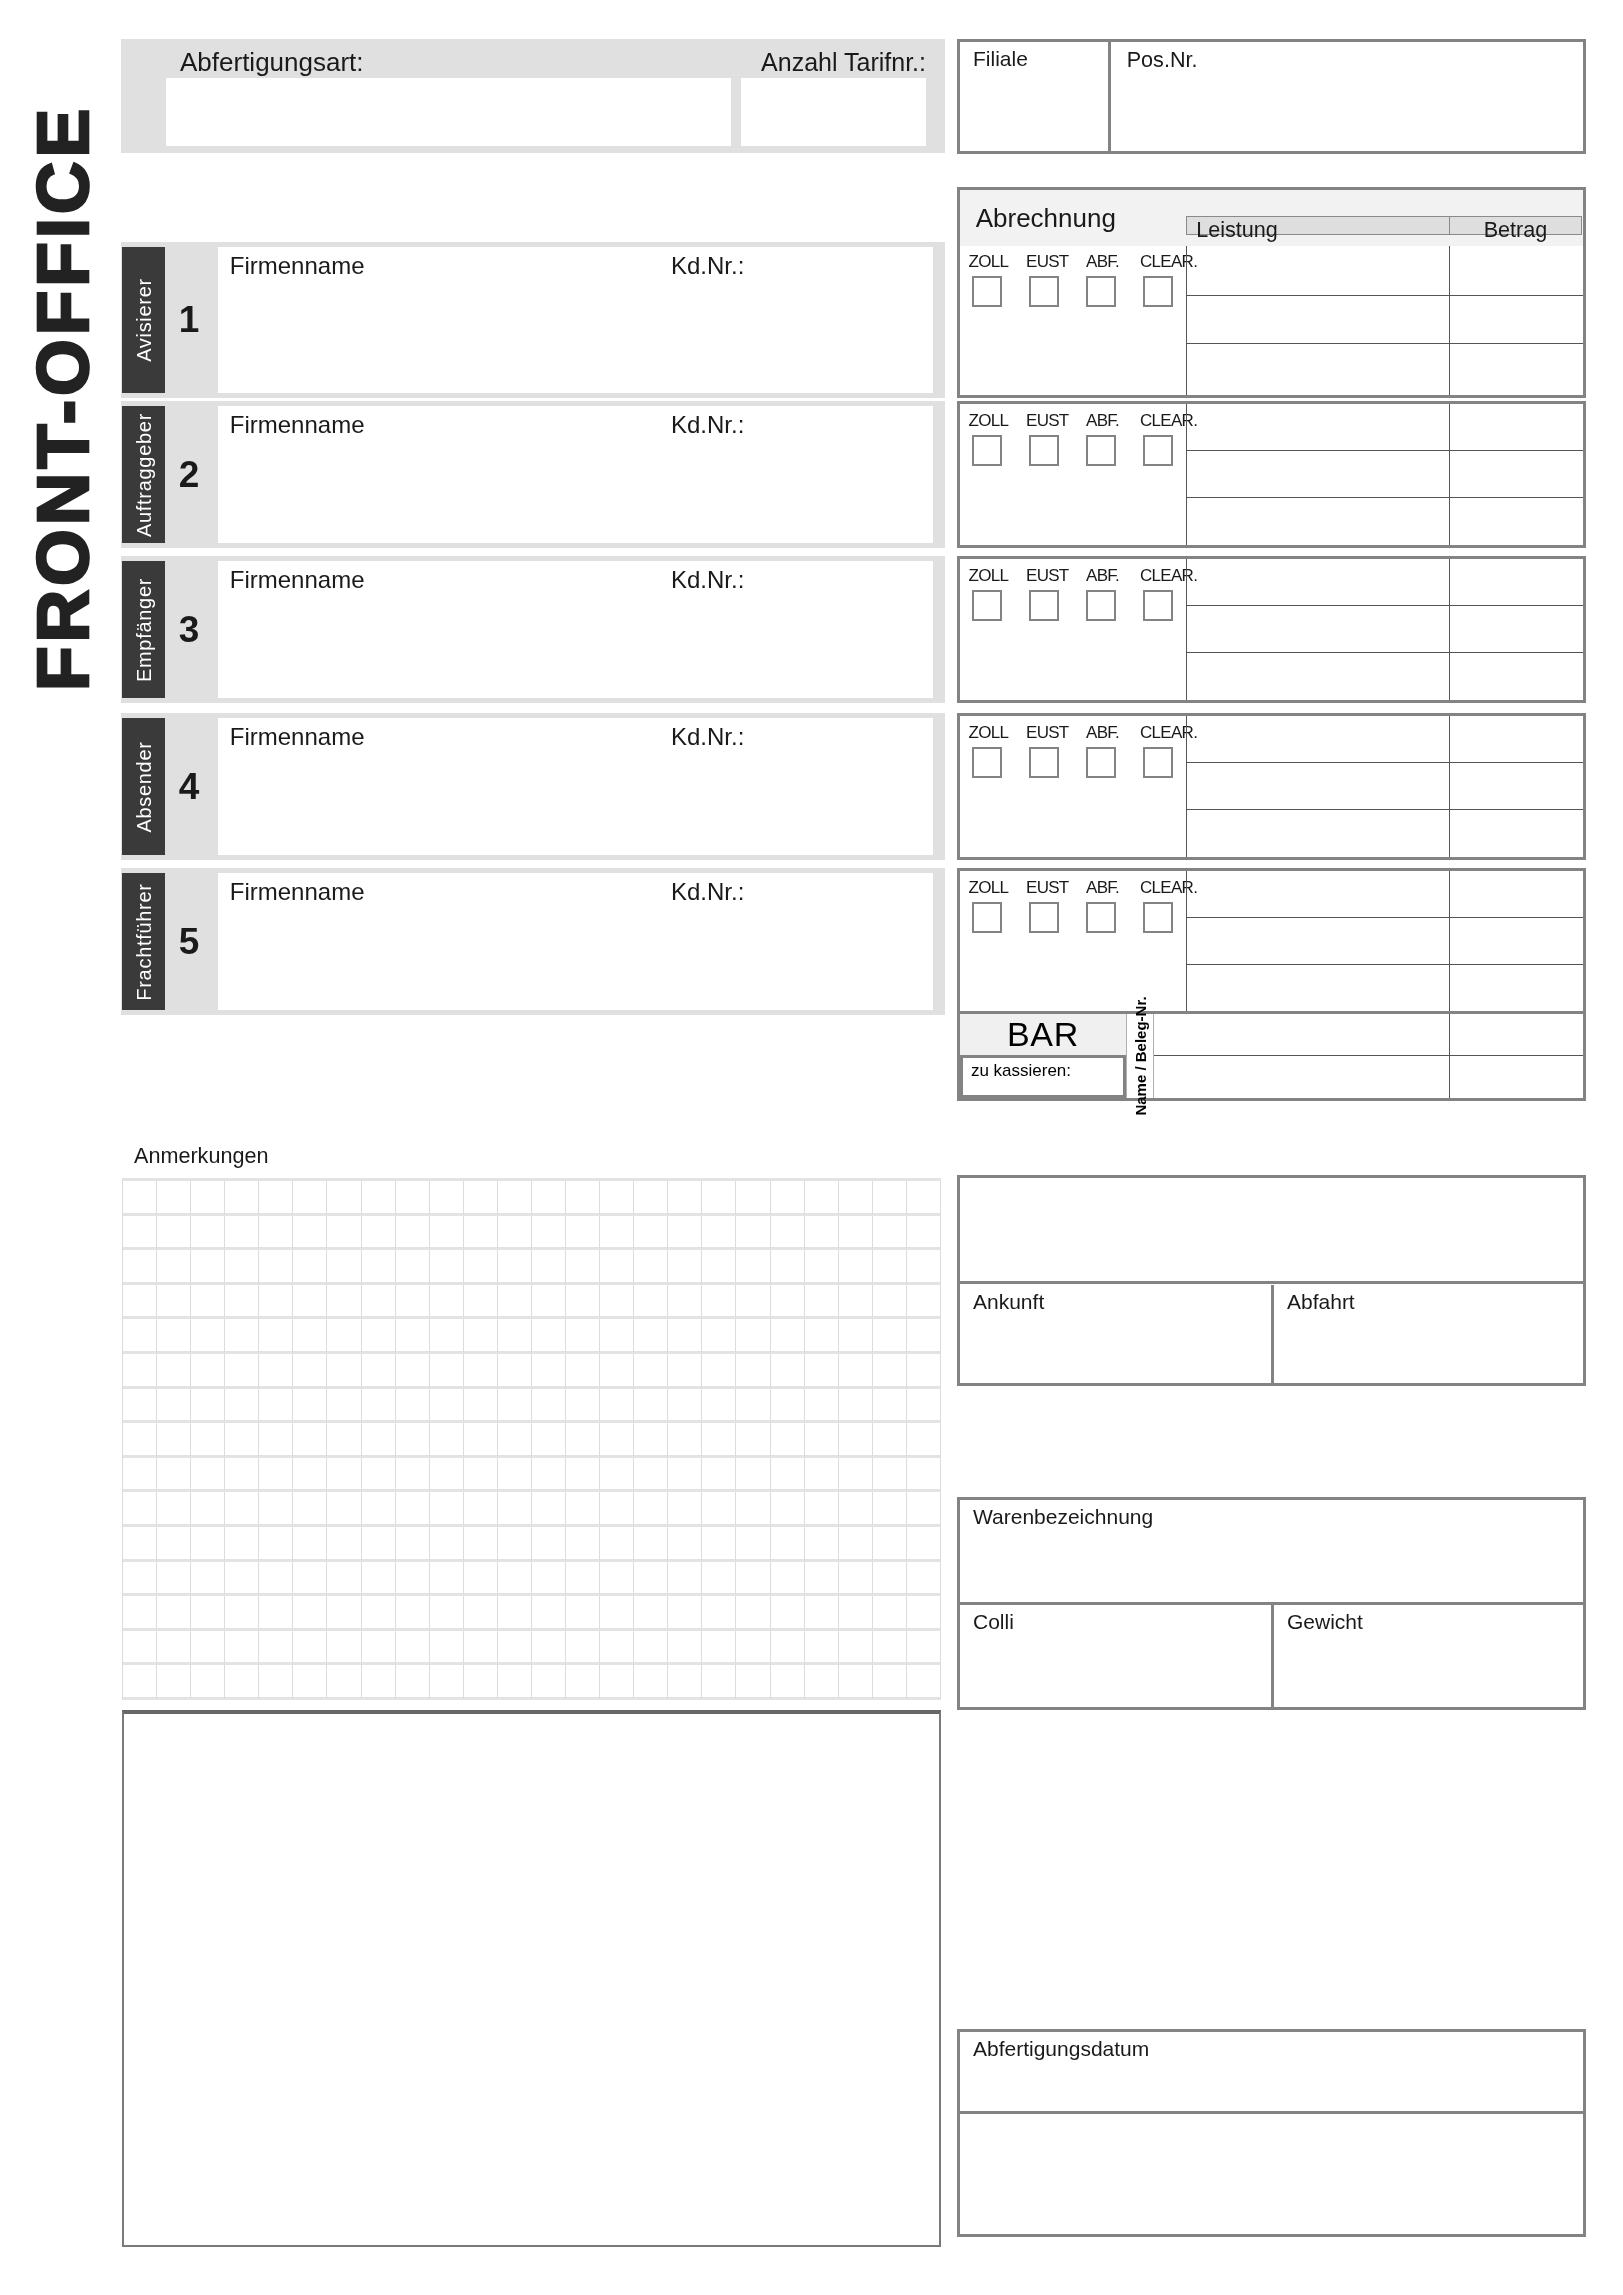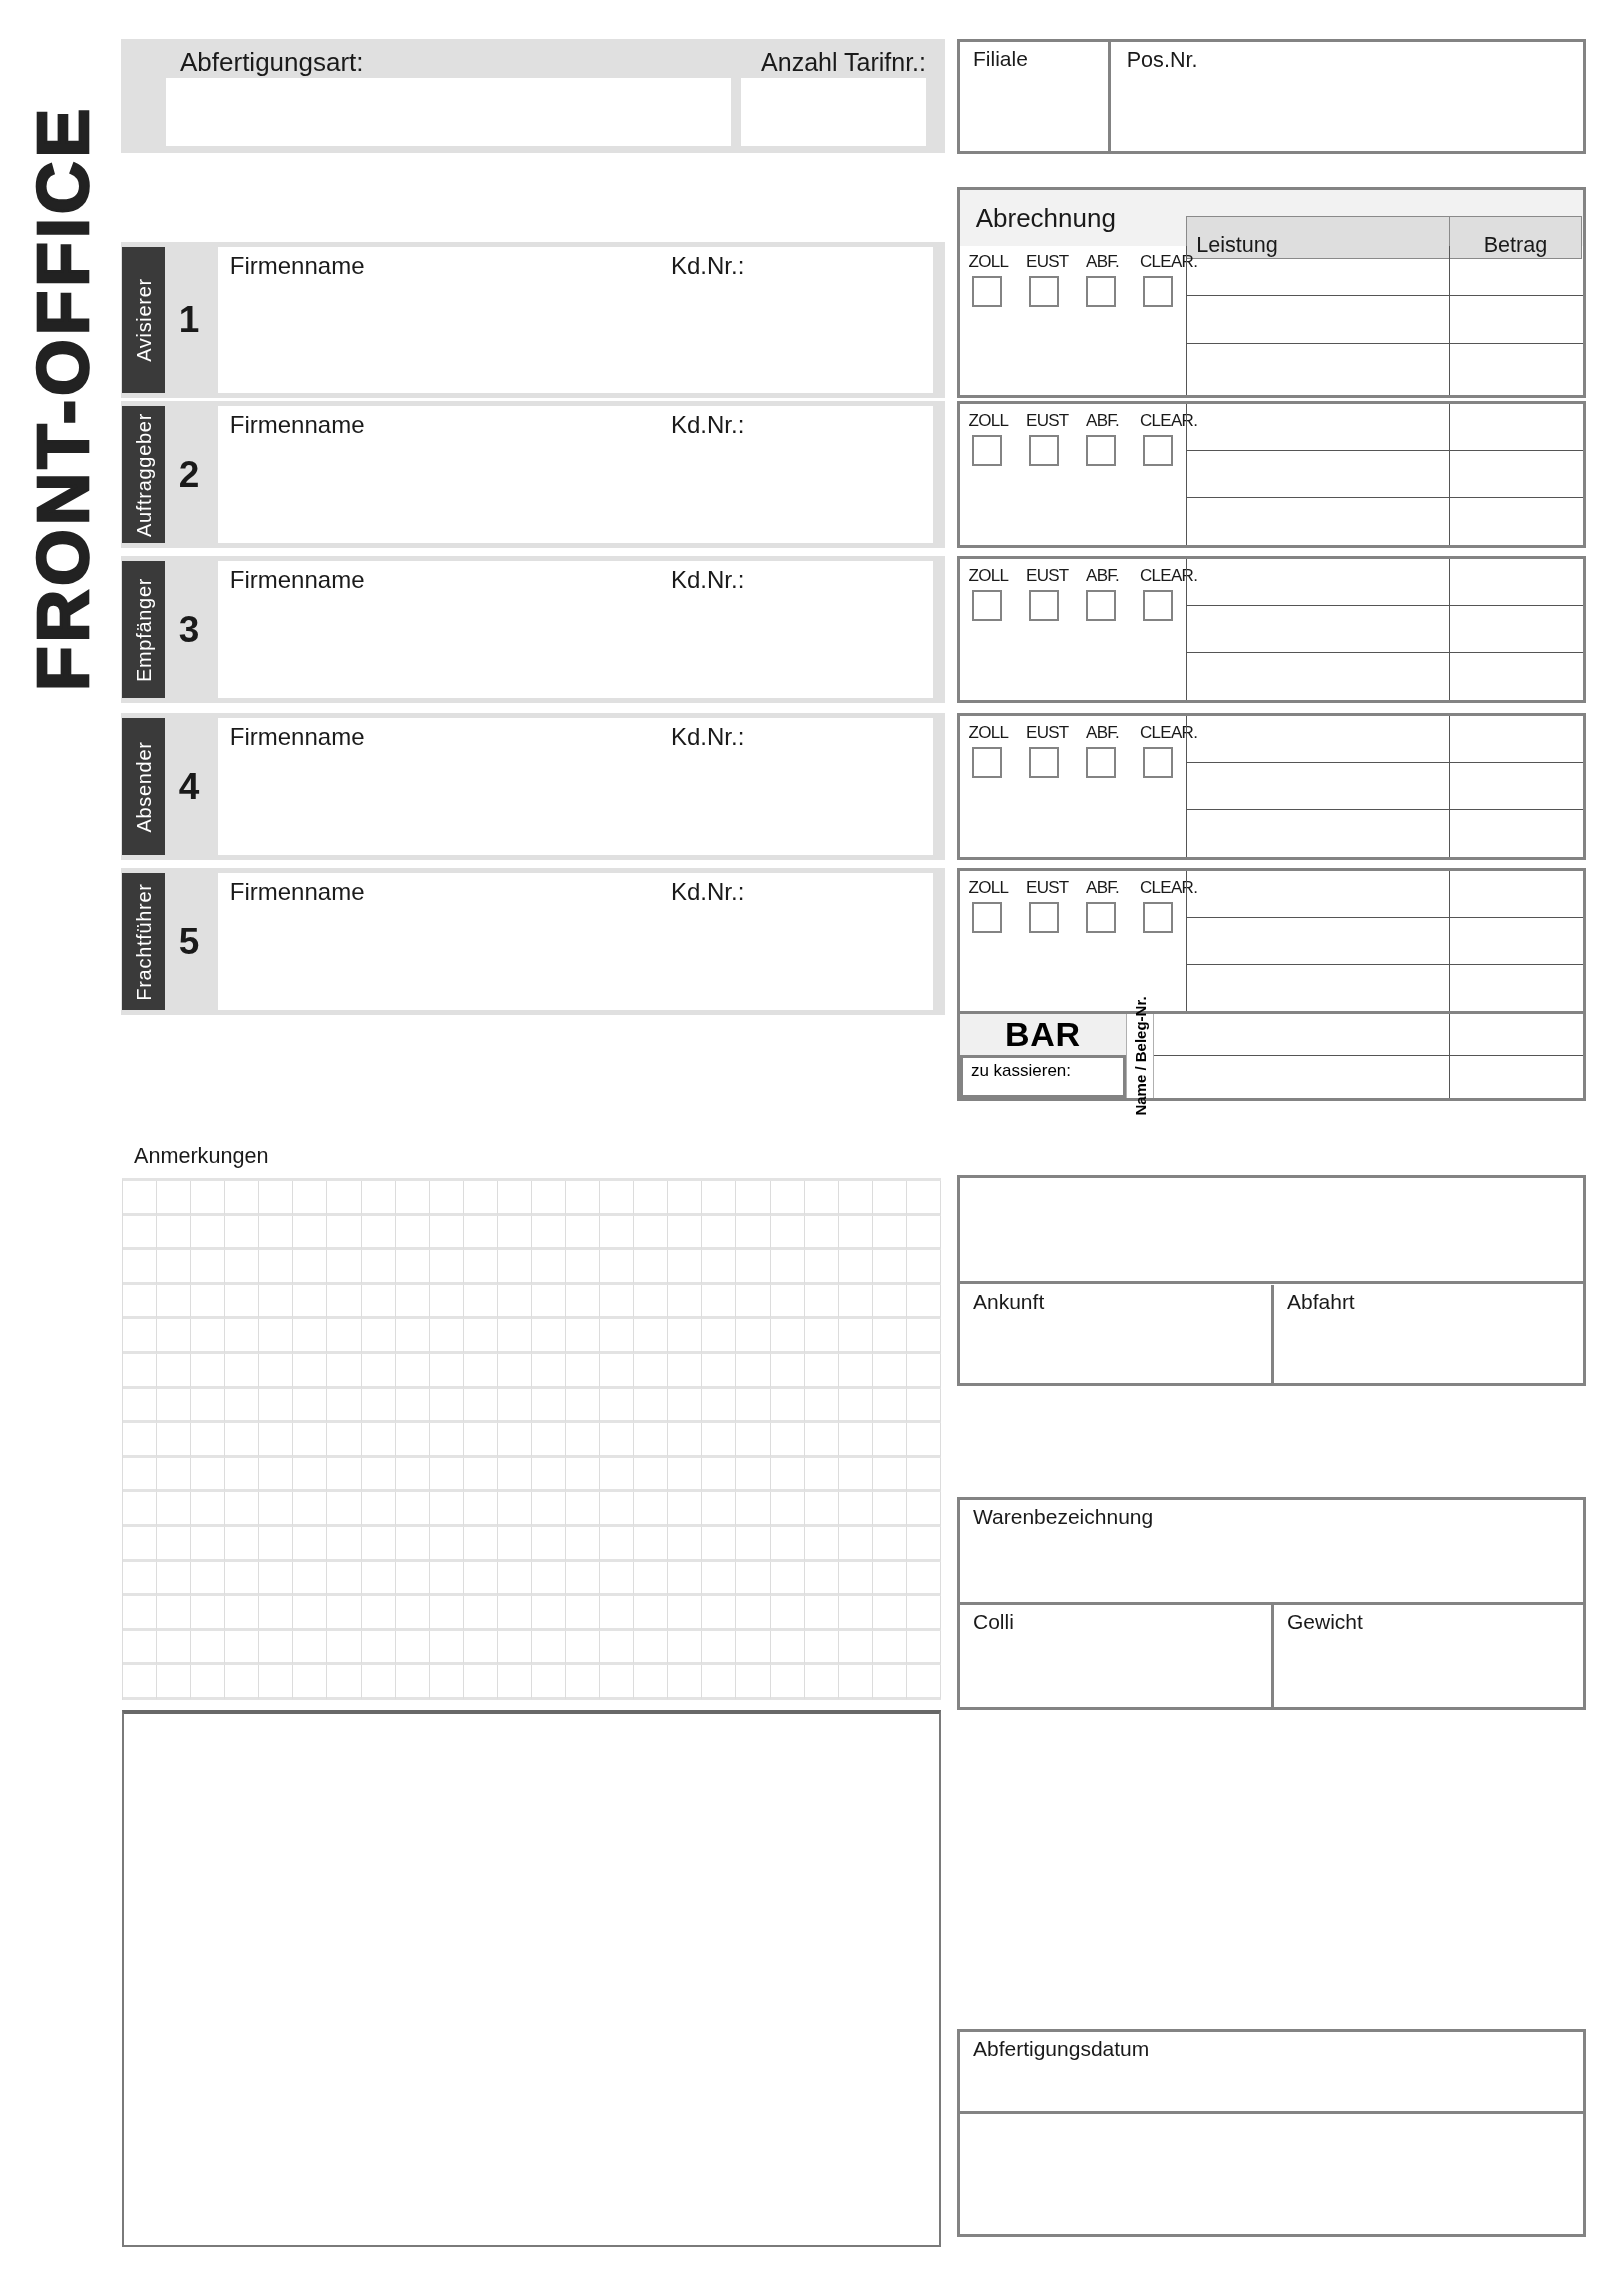--- a/index.html
+++ b/index.html
@@ -30,25 +30,25 @@
   
   .rblock{position:absolute;left:957px;width:629px;border:3.3px solid var(--border-gray);background:#fff}
   .vline{position:absolute;width:1.3px;background:var(--line-dark)}
   .hline{position:absolute;left:226px;width:397px;height:1.3px;background:var(--line-dark)}
   .cblabel{position:absolute;font-size:17px;letter-spacing:-0.7px;color:#1a1a1a;top:6.5px}
   .cbox{position:absolute;width:30px;height:31px;border:2.6px solid var(--border-gray);background:#fff;top:31px}
   .with-header .cblabel{top:62px}
   .with-header .cbox{top:86px}
   .abr-header{position:absolute;left:0;top:0;right:0;height:56px;background:var(--header-light)}
   .abr-title{position:absolute;left:15.7px;top:13px;font-size:26px;color:#1a1a1a}
-  .hdrcell{position:absolute;top:25.5px;height:43px;background:var(--header-cell);border:1.3px solid #8a8a8a;display:flex;align-items:flex-end;padding-left:9.2px;font-size:21.6px;color:#1a1a1a}
+  .hdrcell{position:absolute;top:25.5px;height:19px;background:var(--header-cell);border:1.3px solid #8a8a8a;display:flex;align-items:flex-start;padding-left:9.2px;font-size:21.6px;color:#1a1a1a}
   .hdrcell.betragcell{justify-content:center;padding-left:0}
   .rows-area{position:absolute;left:226px;top:0;right:0;bottom:0}
   
-  .bar-title-box{position:absolute;left:0;top:0;width:166px;height:41px;background:#f0f0f0;display:flex;align-items:center;justify-content:center;font-size:34px;font-weight:700;letter-spacing:0.7px}
+  .bar-title-box{position:absolute;left:0;top:0;width:166px;height:41px;background:#f0f0f0;display:flex;align-items:center;justify-content:center;font-size:34px;font-weight:400;letter-spacing:0.7px}
   .kassieren-box{position:absolute;left:0;top:41px;width:166px;height:43px;border:3.3px solid var(--border-gray);background:#fff}
   .kassieren-label{position:absolute;left:7.9px;top:2.6px;font-size:17px}
   .namestrip{position:absolute;left:166px;top:0;width:27.5px;height:100%;background:#fff;border-left:1.3px solid #b0b0b0;border-right:1.3px solid #b0b0b0}
   .namestrip-label{font-size:15px;font-weight:700}
   
   .cell{position:absolute}
   .clabel{position:absolute;left:13px;top:5.2px;font-size:21px;color:#1a1a1a}
   .divh{position:absolute;left:0;right:0;height:3.3px;background:var(--border-gray)}
   .divv{position:absolute;width:2.6px;background:var(--border-gray)}
   

